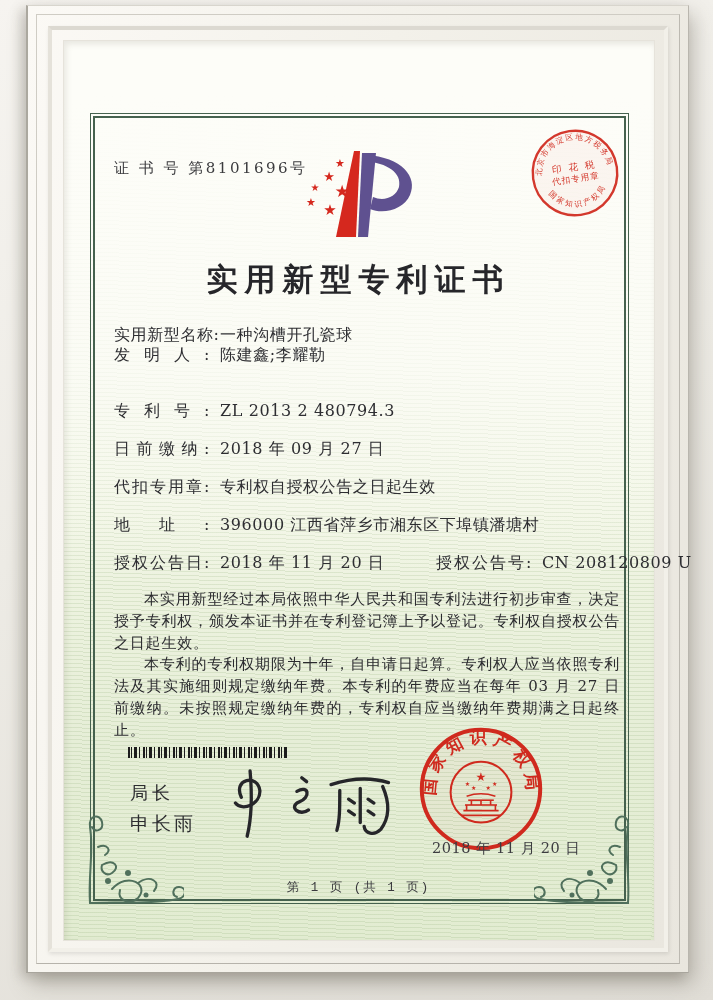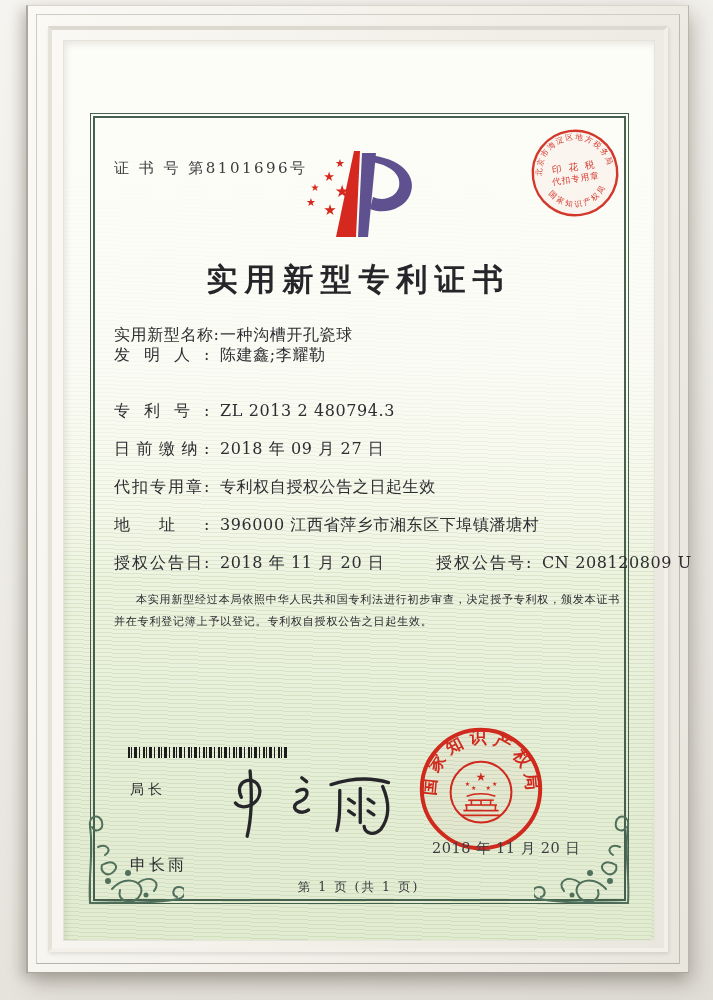--- a/index.html
+++ b/index.html
@@ -37,35 +37,35 @@
   .title{position:absolute;left:26px;top:218px;width:537px;text-align:center;
     font-size:31px;font-weight:600;letter-spacing:7px;color:#26262a;}
 
   .fields{position:absolute;left:0;top:0;width:100%;}
   .f-row{position:absolute;left:50px;font-size:16px;color:#2e2e32;letter-spacing:.6px;white-space:nowrap;}
   .f-label{display:inline-block;width:96px;text-align:justify;text-align-last:justify;}
   .f-value{margin-left:10px;}
   .f-right{position:absolute;left:278px;top:0;margin-left:44px;}
 
   .paragraphs{position:absolute;left:50px;top:548px;width:506px;}
-  .paragraphs p{margin:0;text-indent:2em;font-size:11px;line-height:21.8px;
+  .paragraphs p{margin:0;text-indent:2em;font-size:15px;line-height:21.8px;
     letter-spacing:.8px;color:#2b2b2f;text-align:justify;}
 
   .barcode{position:absolute;left:64px;top:706px;width:159px;height:11px;
     background:repeating-linear-gradient(90deg,#1d1d1d 0 2px,rgba(0,0,0,0) 2px 3px,#1d1d1d 3px 4px,rgba(0,0,0,0) 4px 6px,#1d1d1d 6px 9px,rgba(0,0,0,0) 9px 11px,#1d1d1d 11px 12px,rgba(0,0,0,0) 12px 15px);}
 
-  .signer-title{position:absolute;left:66px;top:740px;font-size:14px;letter-spacing:4px;color:#2d2d30;}
-  .signer-name{position:absolute;left:66px;top:814px;font-size:16px;letter-spacing:3px;color:#2d2d30;}
+  .signer-title{position:absolute;left:66px;top:740px;font-size:18px;letter-spacing:4px;color:#2d2d30;}
+  .signer-name{position:absolute;left:66px;top:770px;font-size:19px;letter-spacing:3px;color:#2d2d30;}
   .signature{position:absolute;left:150px;top:724px;width:195px;height:82px;}
 
   .big-seal{position:absolute;left:353px;top:684px;width:128px;height:128px;opacity:.95;}
   .seal-date{position:absolute;left:368px;top:798px;font-size:14.5px;letter-spacing:.5px;color:#3c3c40;z-index:3;}
 
   .page-footer{position:absolute;left:26px;top:838px;width:537px;text-align:center;
-    font-size:12.5px;letter-spacing:2px;color:#3a3a3e;}
+    font-size:12.5px;letter-spacing:2px;color:#3a3a3e;font-family:Liberation Mono, monospace;}
 
   .flourish{position:absolute;width:104px;height:104px;}
   .flourish.bl{left:16px;top:762px;}
   .flourish.br{left:470px;top:762px;transform:scaleX(-1);}
 </style>
 </head>
 <body>
 
 <div class="photo">
   <div class="frame">
@@ -131,20 +131,21 @@
         <div class="f-row" style="top:512px">
           <span class="f-label">授权公告日:</span><span class="f-value">2018 年 11 月 20 日</span>
           <span class="f-right">
             <span class="f-label">授权公告号:</span><span class="f-value">CN 208120809 U</span>
           </span>
         </div>
       </div>
 
       <div class="paragraphs">
         <p>本实用新型经过本局依照中华人民共和国专利法进行初步审查，决定授予专利权，颁发本证书并在专利登记簿上予以登记。专利权自授权公告之日起生效。</p>
+        <p>本专利的专利权期限为十年，自申请日起算。专利权人应当依照专利法及其实施细则规定缴纳年费。本专利的年费应当在每年 03 月 27 日前缴纳。未按照规定缴纳年费的，专利权自应当缴纳年费期满之日起终止。</p>
       </div>
 
       <div class="barcode"></div>
 
       <div class="signer-title">局长</div>
       <div class="signer-name">申长雨</div>
 
       <svg class="signature" viewBox="0 0 200 82">
         <g fill="none" stroke="#26262a" stroke-width="3.4" stroke-linecap="round">
           <path d="M28,32 C19,13 45,8 47,25 C48,39 29,47 22,38"></path>

